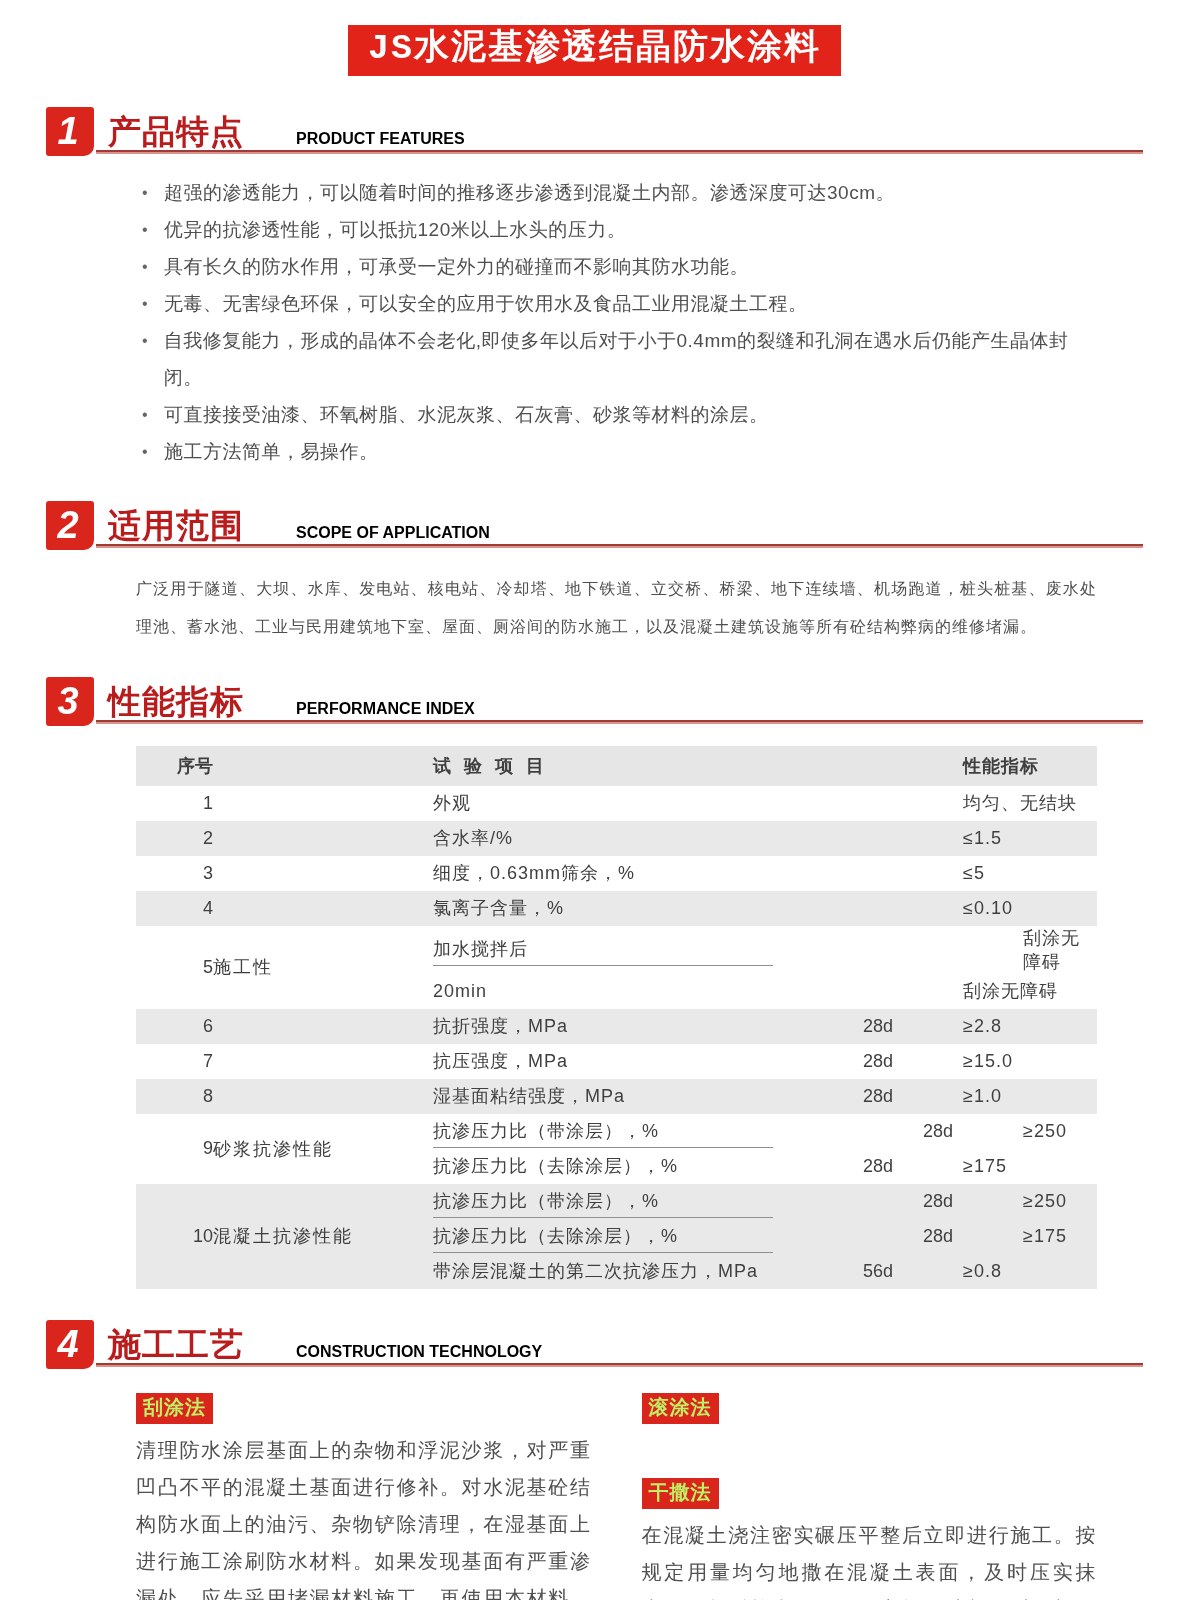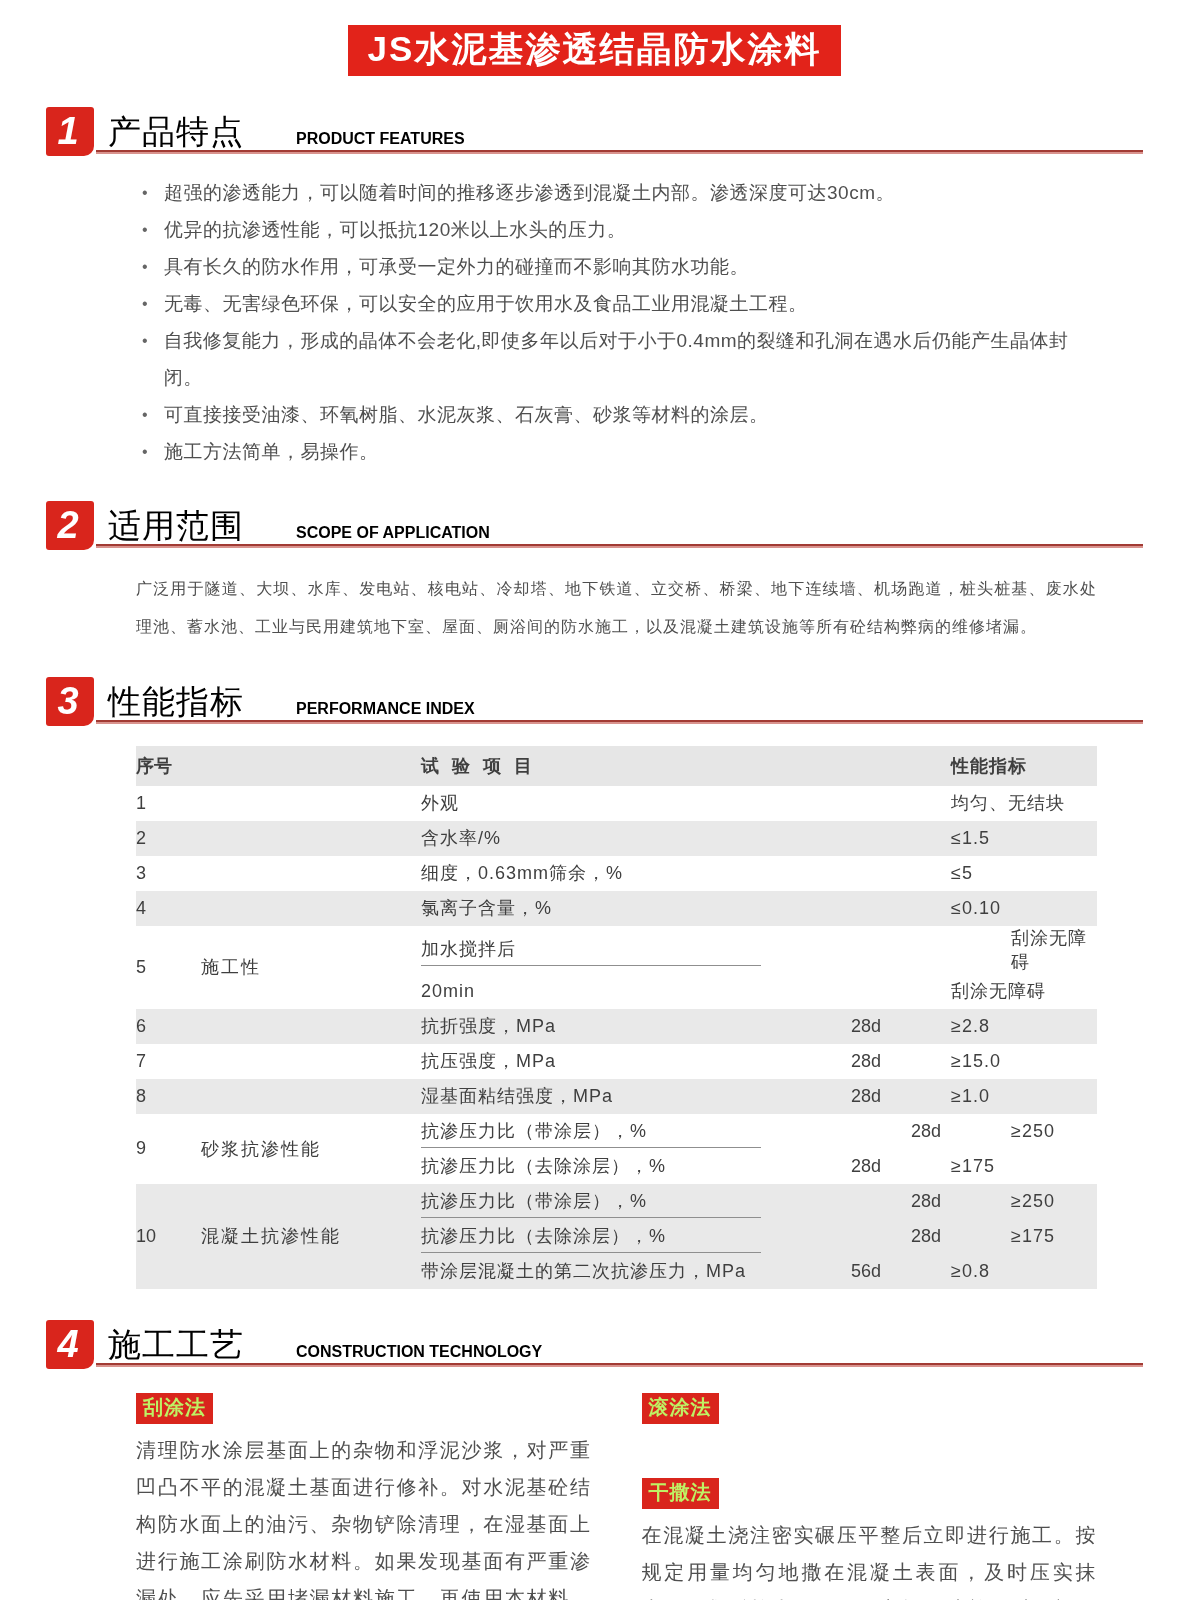--- a/index.html
+++ b/index.html
@@ -4,62 +4,62 @@
 <style>
   * { margin:0; padding:0; box-sizing:border-box; }
   body { background:#ffffff; }
   .page {
     position:relative; width:1189px; height:1600px; margin:0 auto;
     background:#ffffff; overflow:hidden;
     font-family:"Liberation Sans","DejaVu Sans",sans-serif;
     color:#4d4d4d;
   }
   
-  .banner-wrap { text-align:center; padding-top:25px; }
+  .banner-wrap { text-align:center; padding-top:25px;font-family:Liberation Mono, monospace; }
   .banner {
     display:inline-block; background:#e2231a; color:#ffffff;
     font-size:35px; font-weight:bold; letter-spacing:2px;
     padding:5px 20px 7px 20px; line-height:1.1;
   }
   
   .sec { margin:0 46px; }
   .sec-head { position:relative; height:50px; margin-top:30px; }
   .sec-head .rule {
     position:absolute; left:50px; right:0; bottom:4px; height:2px;
     background:#a23b34; box-shadow:0 2px 0 #d9938e;
   }
   .num-box {
     position:absolute; left:0; bottom:0; width:48px; height:49px;
     background:#d9251c; color:#ffffff; font-size:38px; font-weight:bold;
     font-style:italic; text-align:center; line-height:48px;
     border-radius:3px 3px 10px 3px; padding-right:4px;
   }
   .sec-title {
-    position:absolute; left:62px; bottom:8px; color:#000000;
-    font-size:33px; font-weight:normal; letter-spacing:1px; line-height:1;
+    position:absolute; left:62px; bottom:8px; color:#b91c1c;
+    font-size:33px; font-weight:bold; letter-spacing:1px; line-height:1;
   }
   .sec-sub {
     position:absolute; bottom:9px; color:#000000; font-size:16px;
     font-weight:bold; letter-spacing:0px; line-height:1;
   }
   
   .bullets { margin:18px 46px 0 96px; }
   .bullet { display:flex; font-size:19px; color:#4f4f4f; line-height:37px; letter-spacing:0.5px;}
   .bullet .dot { width:22px; color:#666; font-size:16px; }
   
   .para {
     margin:20px 46px 0 90px; font-size:16px; color:#4f4f4f;
     line-height:38px; letter-spacing:1px; text-align:justify;
   }
   
   .ptable { margin:20px 46px 0 90px; font-size:18px; color:#3f3f3f; }
   .thead, .trow { display:flex; align-items:stretch; }
   .thead { background:#e6e6e6; font-weight:bold; height:40px; align-items:center; }
   .trow.shaded { background:#e9e9e9; }
-  .c-no   { flex:0 0 65px; text-align:left; align-self:center; }
+  .c-no   { flex:0 0 65px; text-align:right; align-self:center;margin-left:12px; }
   .c-cat  { flex:0 0 220px; align-self:center; letter-spacing:2px; }
   .stack  { flex:1 1 auto; display:flex; flex-direction:column; }
   .iline  { display:flex; align-items:center; min-height:35px; }
   .trow .iline { min-height:35px; }
   .c-item { flex:0 0 400px; position:relative; padding:4px 0; letter-spacing:1px; }
   .c-item.sep { border-bottom:1px solid #8f8f8f; margin-right:60px; flex-basis:340px; }
   .c-age  { flex:0 0 90px; text-align:center; }
   .c-item.sep + .c-age { margin-left:60px; flex-basis:90px; }
   .c-val  { flex:1 1 auto; padding-left:40px; letter-spacing:1px; }
   .thead .c-item { font-weight:bold; letter-spacing:4px; }

